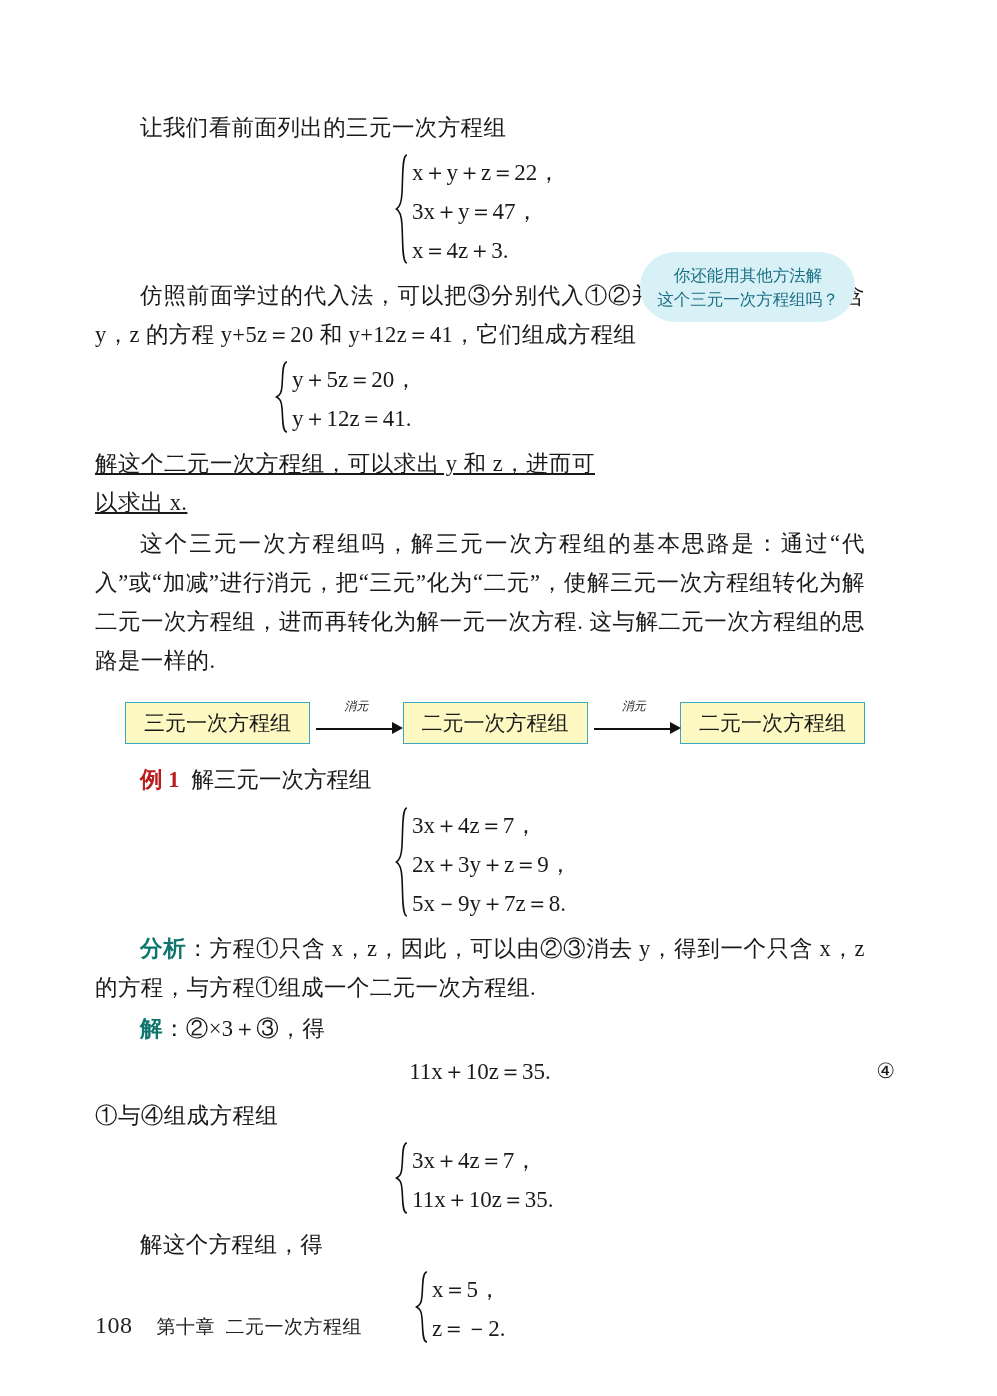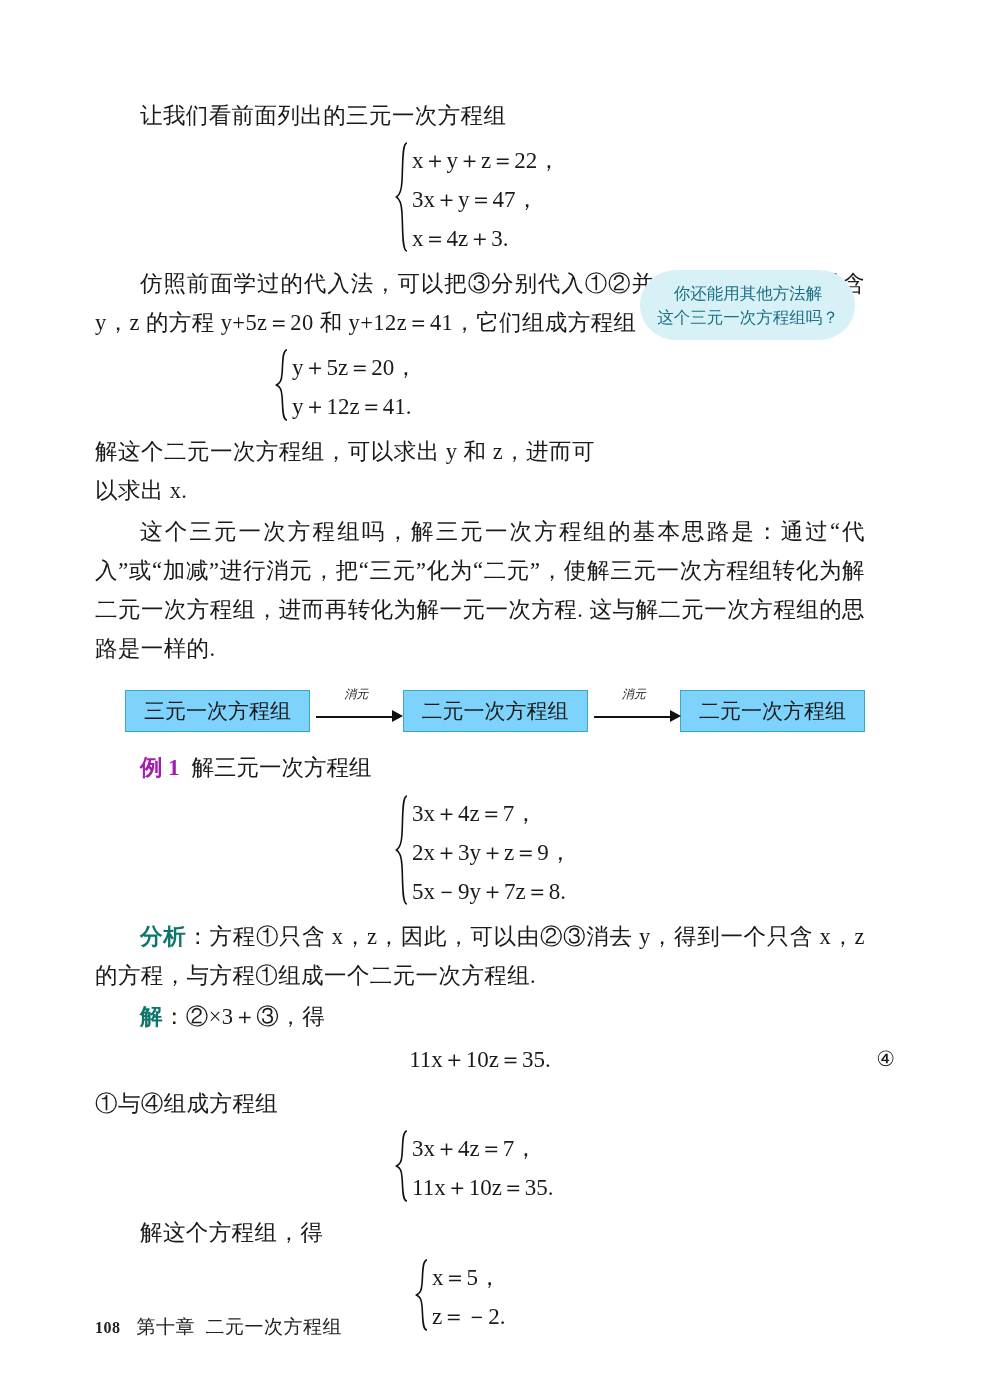--- a/index.html
+++ b/index.html
@@ -17,21 +17,21 @@
   }
   .page {
     position: absolute;
     left: 0; top: 0;
     width: 997px;
     height: 1396px;
   }
   .content {
     position: absolute;
     left: 95px;
-    top: 96px;
+    top: 108px;
     width: 770px;
   }
   .para {
     font-size: 22.5px;
     line-height: 39px;
     letter-spacing: 0.4px;
     margin: 0 0 2px 0;
     text-align: justify;
   }
   .indent { text-indent: 45px; }
@@ -68,21 +68,21 @@
     font-size: 21px;
     line-height: 39px;
     text-align: right;
     width: 30px;
   }
 
   
   .bubble {
     position: absolute;
     left: 640px;
-    top: 270px;
+    top: 252px;
     width: 215px;
     height: 78px;
   }
   .bubble-body {
     position: absolute;
     left: 0; top: 0;
     width: 215px;
     height: 70px;
     background: #d8f1f7;
     border-radius: 36px / 34px;
@@ -115,21 +115,21 @@
     margin: 20px 0 14px 0;
     display: flex;
     align-items: center;
   }
   .flow-box {
     border: 1.6px solid #3aa8c1;
     color: #1a1a1a;
     font-size: 21px;
     padding: 6px 18px;
     line-height: 28px;
-    background: #7dd3fc;
+    background: #fef9c3;
     white-space: nowrap;
   }
   .arrow-wrap {
     position: relative;
     width: 96px;
     height: 42px;
     display: flex;
     align-items: center;
     justify-content: center;
   }
@@ -160,21 +160,21 @@
     border-bottom: 6.5px solid transparent;
   }
 
   
   .ex-head {
     font-size: 22.5px;
     line-height: 40px;
     margin-top: 6px;
   }
   .ex-label {
-    color: #a21caf;
+    color: #b91c1c;
     font-weight: bold;
     margin-right: 12px;
   }
   .blue-label {
     color: #0f766e;
     font-weight: bold;
   }
 
   .centered-eq {
     text-align: center;
@@ -187,23 +187,23 @@
   
   .footer {
     position: absolute;
     left: 95px;
     bottom: 56px;
     font-size: 19px;
     color: #222;
     letter-spacing: 0.5px;
   }
   .footer .pgno {
-    font-weight: bold;
-    font-size: 16px;
-    margin-right: 16px;
+    font-weight: normal;
+    font-size: 24px;
+    margin-right: 24px;
   }
 </style>
 </head>
 <body>
 
 <div class="page">
   <div class="content">
 
     <p class="para indent">让我们看前面列出的三元一次方程组</p>
 
@@ -228,21 +228,21 @@
         <svg width="14" height="74" viewBox="0 0 14 74">
           <path d="M12 2 C7 2, 8 16, 7 26 C6.5 33, 5 35, 1.5 37 C5 39, 6.5 41, 7 48 C8 58, 7 72, 12 72" fill="none" stroke="#111" stroke-width="1.6"></path>
         </svg>
       </div>
       <div class="sys-lines">
         <div class="eq-line">y＋5z＝20，</div>
         <div class="eq-line">y＋12z＝41.</div>
       </div>
     </div>
 
-    <p class="para" style="width:500px;">解这个二元一次方程组，可以求出 y 和 z，进而可以求出 x.</p>
+    <p class="para" style="width:500px;text-decoration:underline;">解这个二元一次方程组，可以求出 y 和 z，进而可以求出 x.</p>
 
     <p class="para indent">这个三元一次方程组吗，解三元一次方程组的基本思路是：通过“代入”或“加减”进行消元，把“三元”化为“二元”，使解三元一次方程组转化为解二元一次方程组，进而再转化为解一元一次方程. 这与解二元一次方程组的思路是一样的.</p>
 
     <div class="flow" style="margin-left:30px;">
       <div class="flow-box">三元一次方程组</div>
       <div class="arrow-wrap">
         <span class="arrow-label">消元</span>
         <span class="arrow-line"></span>
         <span class="arrow-head"></span>
       </div>

